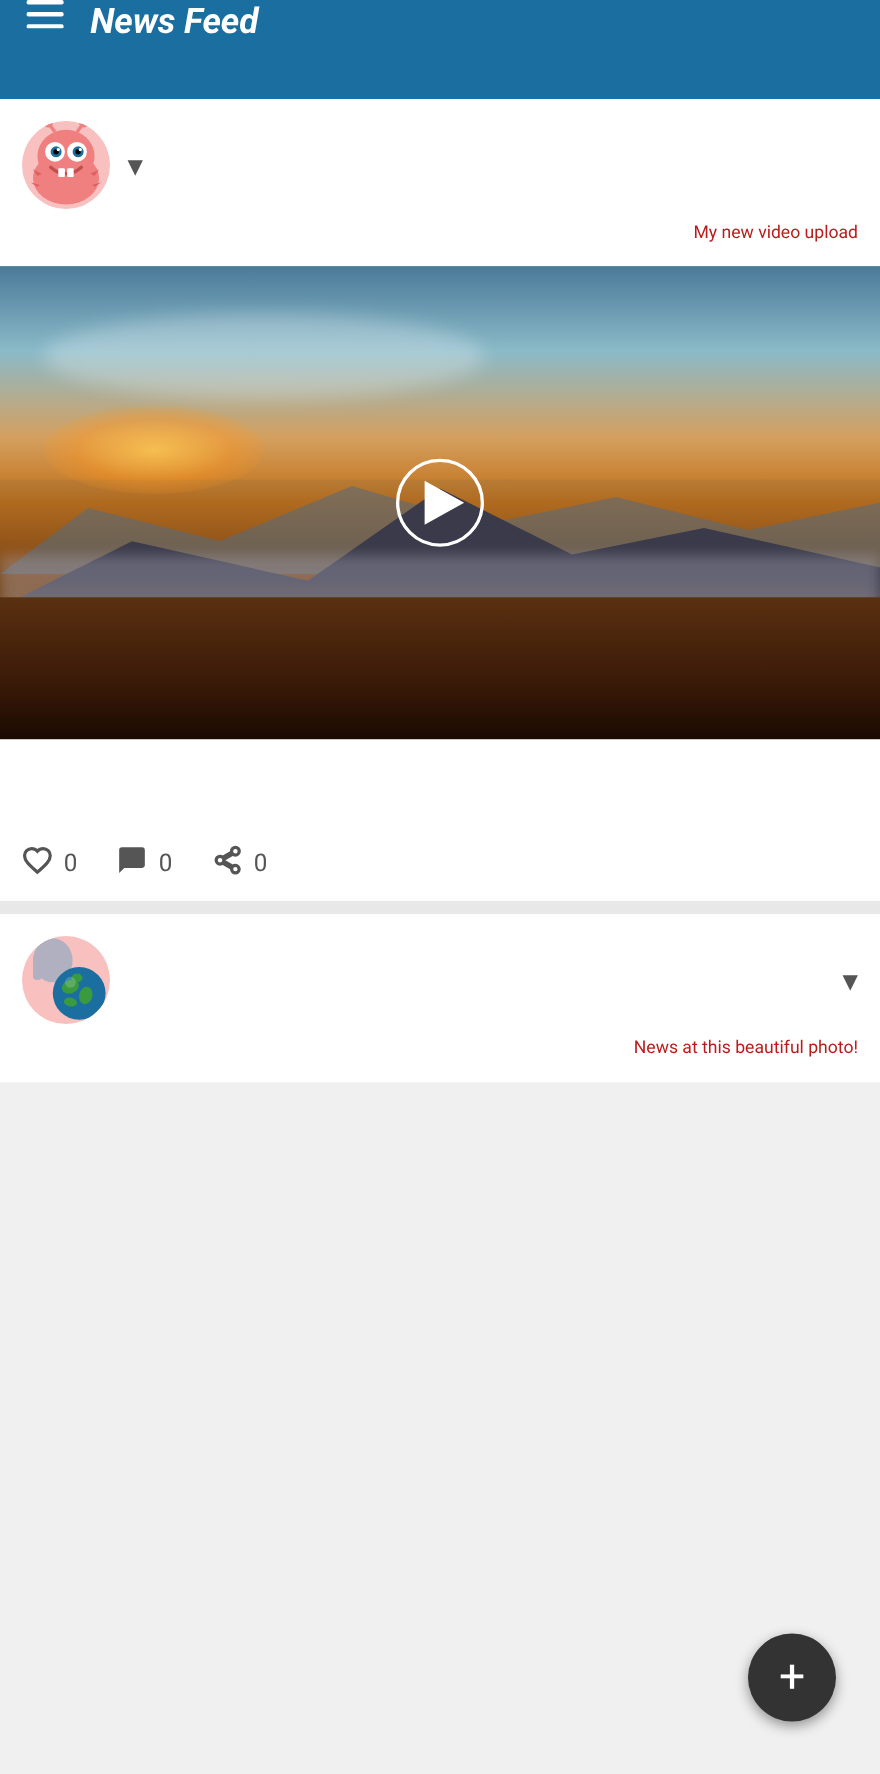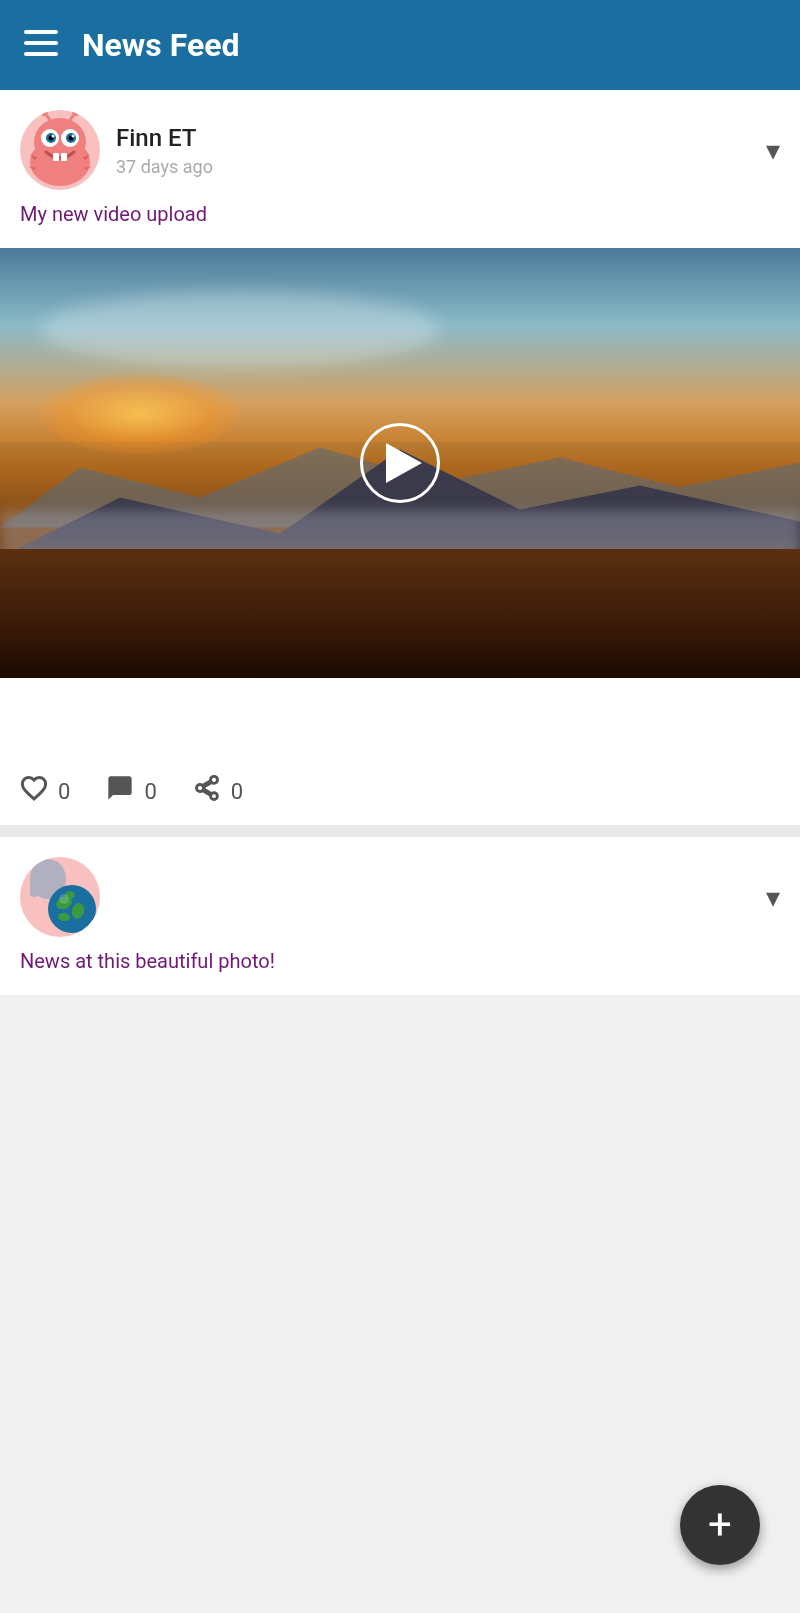--- a/index.html
+++ b/index.html
@@ -8,23 +8,24 @@
       font-family: 'Roboto', Arial, sans-serif;
       background: #f0f0f0;
       width: 800px;
       min-height: 1613px;
     }
 
     
     .header {
       background: #1a6fa0;
       display: flex;
-      align-items: center;
+      align-items: flex-start;
       padding: 0 24px;
       height: 90px;
+      font-style: italic;
     }
     .hamburger-icon {
       color: white;
       font-size: 26px;
       margin-right: 24px;
       line-height: 1;
       cursor: pointer;
     }
     .header-title {
       color: white;
@@ -74,23 +75,24 @@
       margin-top: 4px;
     }
     .chevron-down-icon {
       font-size: 28px;
       color: #555;
       cursor: pointer;
     }
 
     .post-text {
       padding: 0 20px 20px 20px;
-      font-size: 20px;
-      color: #701a75;
+      font-size: 16px;
+      color: #b91c1c;
       line-height: 1.4;
+      text-align: right;
     }
 
     
     .video-thumbnail {
       width: 100%;
       height: 430px;
       position: relative;
       background: linear-gradient(
         to bottom,
         #5a8fa8 0%,
@@ -315,24 +317,20 @@
 
         <rect x="33" y="43" width="6" height="8" rx="1" fill="white"></rect>
         <rect x="41" y="43" width="6" height="8" rx="1" fill="white"></rect>
 
         <polygon points="14,50 10,44 18,48" fill="#e06060"></polygon>
         <polygon points="66,50 70,44 62,48" fill="#e06060"></polygon>
         <polygon points="14,60 8,56 16,58" fill="#e06060"></polygon>
         <polygon points="66,60 72,56 64,58" fill="#e06060"></polygon>
       </svg>
     </div>
-    <div class="post-user-info">
-      <div class="post-username">Finn ET</div>
-      <div class="post-time">37 days ago</div>
-    </div>
     <span class="chevron-down-icon">▾</span>
   </div>
 
   <div class="post-text">My new video upload</div>
 
   <div class="video-thumbnail">
     <div class="sky"></div>
     <div class="clouds"></div>
     <div class="sun-glow"></div>
     <div class="mountain-far"></div>

